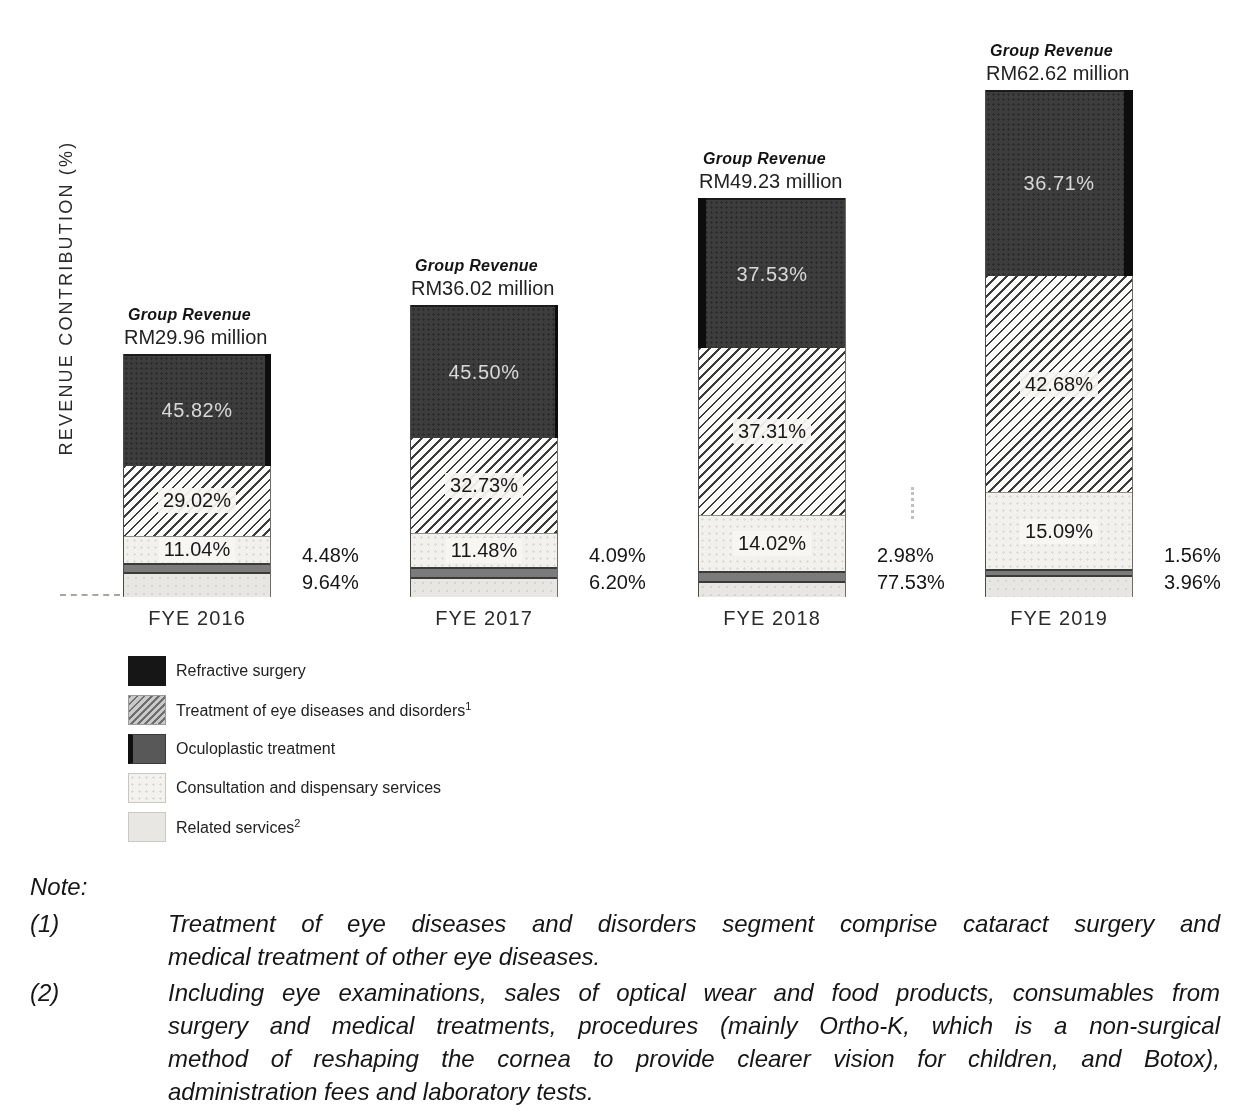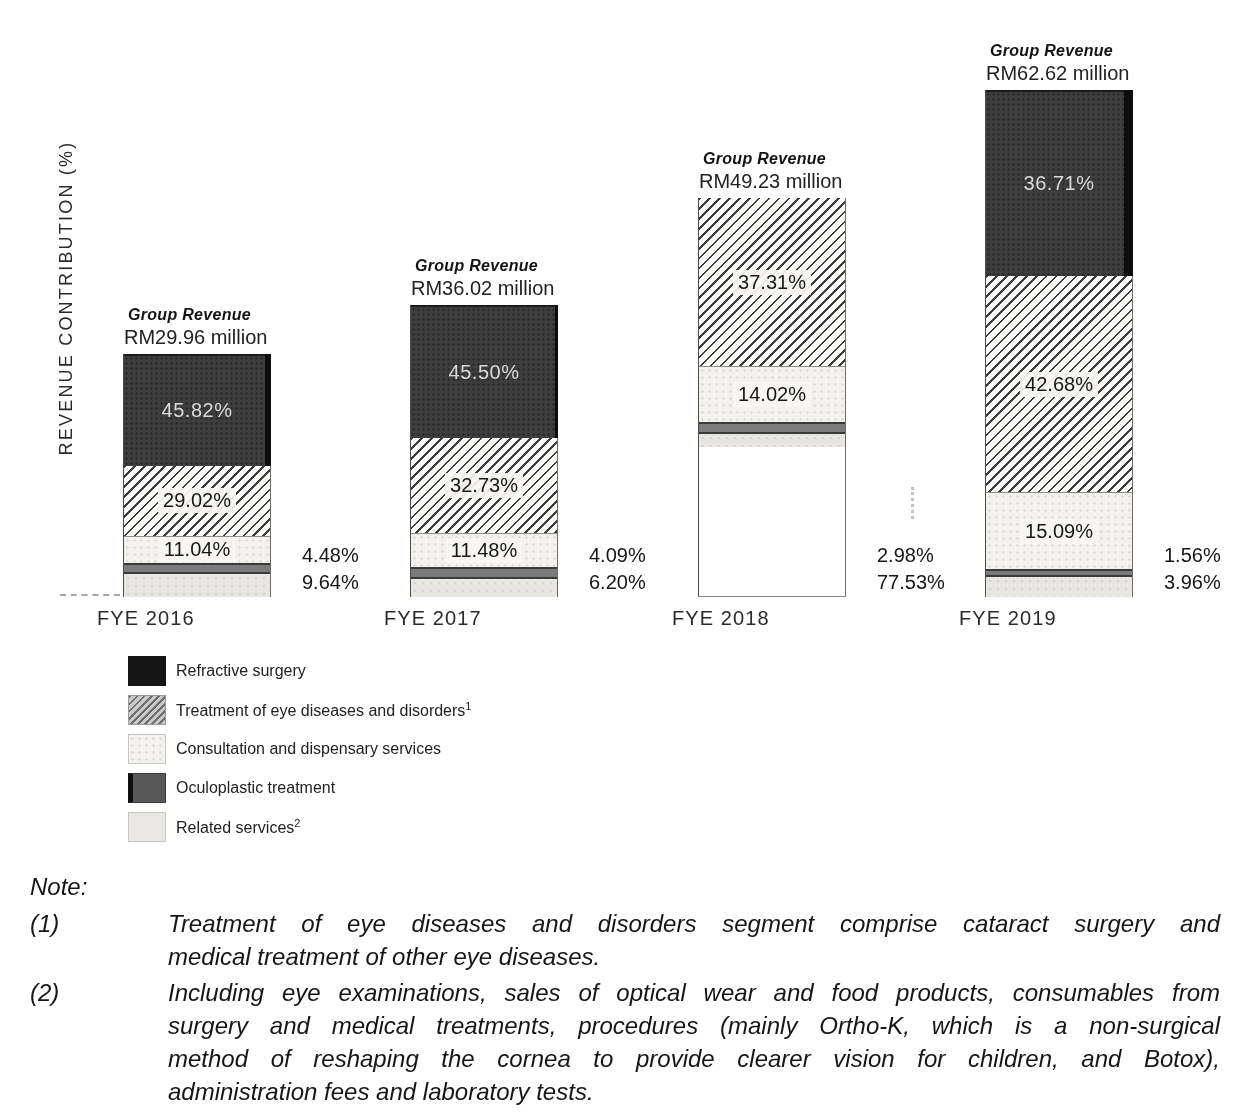--- a/index.html
+++ b/index.html
@@ -59,21 +59,21 @@
     padding:0 5px;line-height:25px;border-radius:1px;}
 
   .ext{position:absolute;white-space:nowrap;}
   .ext-line{font-size:20px;line-height:27px;color:#161616;margin-left:28px;}
 
   .grev{position:absolute;width:240px;line-height:23px;white-space:nowrap;}
   .grev-t{font-size:16px;font-weight:bold;font-style:italic;
     letter-spacing:.3px;padding-left:4px;color:#141414;}
   .grev-v{font-size:20px;color:#222;}
 
-  .cat{position:absolute;font-size:20px;
+  .cat{position:absolute;text-align:center;font-size:20px;
     letter-spacing:1.1px;color:#2b2b2b;white-space:nowrap;}
 
   
   #legend{position:absolute;left:128px;top:656px;}
   .legend-row{display:flex;align-items:center;height:30px;margin-bottom:9px;}
   .legend-swatch{width:38px;height:30px;flex:none;margin-right:10px;
     box-sizing:border-box;}
   .sw-refractive{background:var(--c-legend-black,#161616);}
   .sw-treatment{background:repeating-linear-gradient(135deg,#6d6d6d 0 2px,#c9c9c9 2px 5px);
     border:1px solid #9a9a9a;}
@@ -145,20 +145,24 @@
       <div class="ext" style="left: 561px; top: 542px;">
         <div class="ext-line">4.09%</div>
         <div class="ext-line">6.20%</div>
       </div>
       <div class="grev" style="left: 411px; top: 254.238px;">
         <div class="grev-t">Group Revenue</div>
         <div class="grev-v">RM36.02 million</div>
       </div>
       <div class="cat" style="left: 384px; width: 200px; top: 607px;">FYE 2017</div>
       <div class="bar" style="left: 698px; top: 198.237px; width: 148px; height: 398.763px;">
+        <div class="seg seg-refractive" style="height: 149.656px;">
+          <div class="edge" style="left: -1px; width: 8px;"></div>
+          <span class="seg-label on-dark">37.53%</span>
+        </div>
         <div class="seg seg-treatment" style="height: 167.6px;">
           <span class="seg-label chip">37.31%</span>
         </div>
         <div class="seg seg-consultation" style="height: 55.9066px;">
           <span class="seg-label chip">14.02%</span>
         </div>
         <div class="seg seg-oculoplastic" style="height: 11.8831px;"></div>
         <div class="seg seg-related" style="height: 13.7174px;"></div>
       </div>
       <div class="ext" style="left: 849px; top: 542px;">
@@ -201,26 +205,26 @@
   <div id="legend">
       <div class="legend-row">
         <div class="legend-swatch sw-refractive"></div>
         <span class="legend-label">Refractive surgery</span>
       </div>
       <div class="legend-row">
         <div class="legend-swatch sw-treatment"></div>
         <span class="legend-label">Treatment of eye diseases and disorders<sup>1</sup></span>
       </div>
       <div class="legend-row">
+        <div class="legend-swatch sw-oculoplastic"></div>
+        <span class="legend-label">Oculoplastic treatment</span>
+      </div>
+      <div class="legend-row">
         <div class="legend-swatch sw-consultation"></div>
         <span class="legend-label">Consultation and dispensary services</span>
-      </div>
-      <div class="legend-row">
-        <div class="legend-swatch sw-oculoplastic"></div>
-        <span class="legend-label">Oculoplastic treatment</span>
       </div>
       <div class="legend-row">
         <div class="legend-swatch sw-related"></div>
         <span class="legend-label">Related services<sup>2</sup></span>
       </div>
     </div>
 
   <div id="notes">
     <div class="note-heading">Note:</div>
     <div id="note-items">

